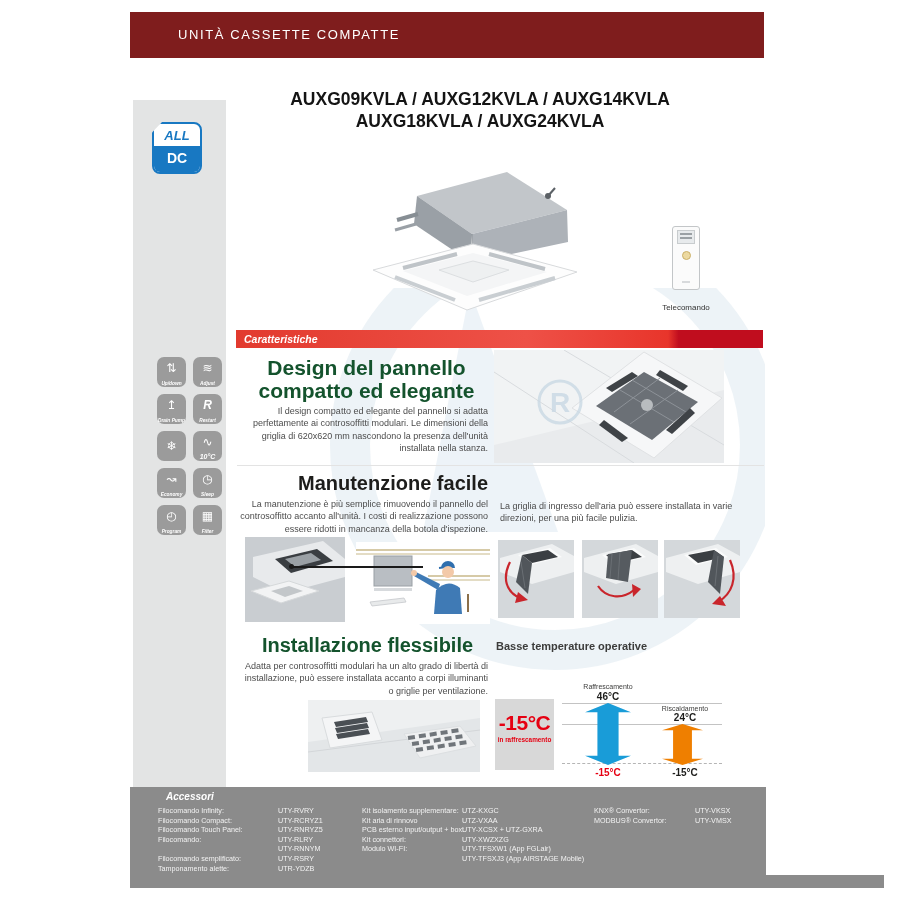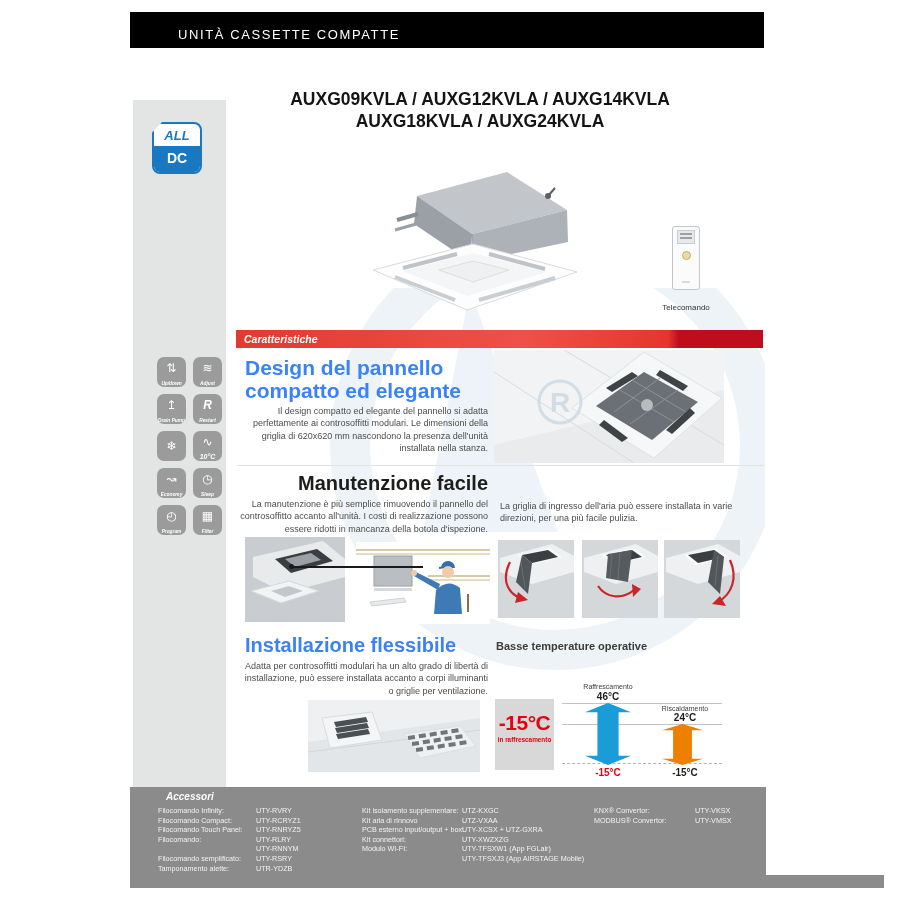--- a/index.html
+++ b/index.html
@@ -1,21 +1,21 @@
 <!DOCTYPE html>
 <html><head>
 <meta charset="utf-8">
 <style>
   html,body{margin:0;padding:0;background:#ffffff;}
   .page{position:relative;width:900px;height:900px;background:#ffffff;overflow:hidden;
         font-family:"Liberation Sans",sans-serif;color:#4c4c4c;}
   .abs{position:absolute;}
 
   
-  .green-banner{left:130px;top:12px;width:634px;height:36px;background:#000000;z-index:2;}
+  .green-banner{left:130px;top:12px;width:634px;height:46px;background:#7f1d1d;z-index:2;}
   .green-banner span{display:block;padding-left:48px;line-height:46px;color:#ffffff;
         font-size:13px;letter-spacing:1.6px;}
 
   
   .sidebar{left:133px;top:100px;width:93px;height:687px;background:#e3e4e4;z-index:1;}
   .alldc{left:152px;top:122px;width:46px;height:48px;border:2px solid #1878c2;border-radius:8px;
         overflow:hidden;background:#ffffff;z-index:3;
         clip-path:polygon(20% 0,100% 0,100% 100%,0 100%,0 20%);}
   .alldc .all{display:block;height:22px;line-height:24px;text-align:center;color:#1878c2;
         font-style:italic;font-weight:bold;font-size:13px;}
@@ -44,21 +44,21 @@
   .remote .slot{position:absolute;bottom:6px;left:9px;width:8px;height:2px;background:#d8dadc;}
   .remote-caption{left:640px;top:303px;width:92px;text-align:center;font-size:8px;color:#333;z-index:2;}
 
   
   .red-banner{left:236px;top:330px;width:527px;height:18px;z-index:3;
         background:linear-gradient(90deg,#e23a2e 0%,#ee5147 55%,#e8352b 82%,#c00d1e 84%,#c00d1e 100%);}
   .red-banner span{display:block;padding-left:8px;line-height:18px;color:#ffffff;
         font-style:italic;font-weight:bold;font-size:10.5px;}
 
   
-  .h-gray{color:#3b82f6;font-weight:bold;font-size:21px;line-height:23px;text-align:left;}
+  .h-gray{color:#14532d;font-weight:bold;font-size:21px;line-height:23px;text-align:center;}
   .h-dark{color:#1d1d1b;font-weight:bold;font-size:20px;line-height:22px;text-align:right;}
   .body-txt{font-size:9px;line-height:12.4px;color:#4c4c4c;text-align:right;}
   .side-note{font-size:9px;line-height:12.4px;color:#4c4c4c;text-align:left;}
   .divider{left:237px;top:465px;width:527px;height:1px;background:#e3e3e3;z-index:2;}
 
   
   .lt-title{left:496px;top:640px;width:260px;font-size:11px;font-weight:bold;color:#3c3c3b;z-index:3;}
   .lt-callout{left:495px;top:699px;width:59px;height:71px;background:#d8d8d8;z-index:3;text-align:center;}
   .lt-callout .v{display:block;margin-top:12px;font-size:21px;font-weight:bold;color:#e60012;letter-spacing:-0.5px;}
   .lt-callout .c{display:block;margin-top:1px;font-size:6.4px;font-weight:bold;color:#e60012;}
@@ -73,21 +73,21 @@
   .lbl-name{font-size:7px;color:#3c3c3b;}
   .lbl-max{font-size:10px;font-weight:bold;color:#1d1d1b;}
   .lbl-min{font-size:10px;font-weight:bold;}
 
   
   .footer-main{left:130px;top:787px;width:636px;height:88px;background:#8b8b8b;z-index:2;}
   .footer-strip{left:130px;top:875px;width:754px;height:13px;background:#8b8b8b;z-index:2;}
   .footer-title{left:166px;top:791px;font-size:10px;font-style:italic;font-weight:bold;color:#ffffff;z-index:3;}
   .fcol{z-index:3;font-size:7.2px;color:#f2f2f2;}
   .frow{display:flex;height:9.6px;line-height:9.6px;white-space:nowrap;}
-  .fcol1 .flabel{width:98px;} .fcol2 .flabel{width:100px;} .fcol3 .flabel{width:101px;}
+  .fcol1 .flabel{width:120px;} .fcol2 .flabel{width:100px;} .fcol3 .flabel{width:101px;}
   .fvalue{white-space:nowrap;}
 
   .callout-line{left:291px;top:566px;width:132px;height:1.6px;background:#1a1a1a;z-index:4;}
   .callout-line::before{content:"";position:absolute;left:-2px;top:-2px;width:5px;height:5px;
         border-radius:50%;background:#1a1a1a;}
 
   svg{display:block;}
 </style>
 </head>
 <body>

